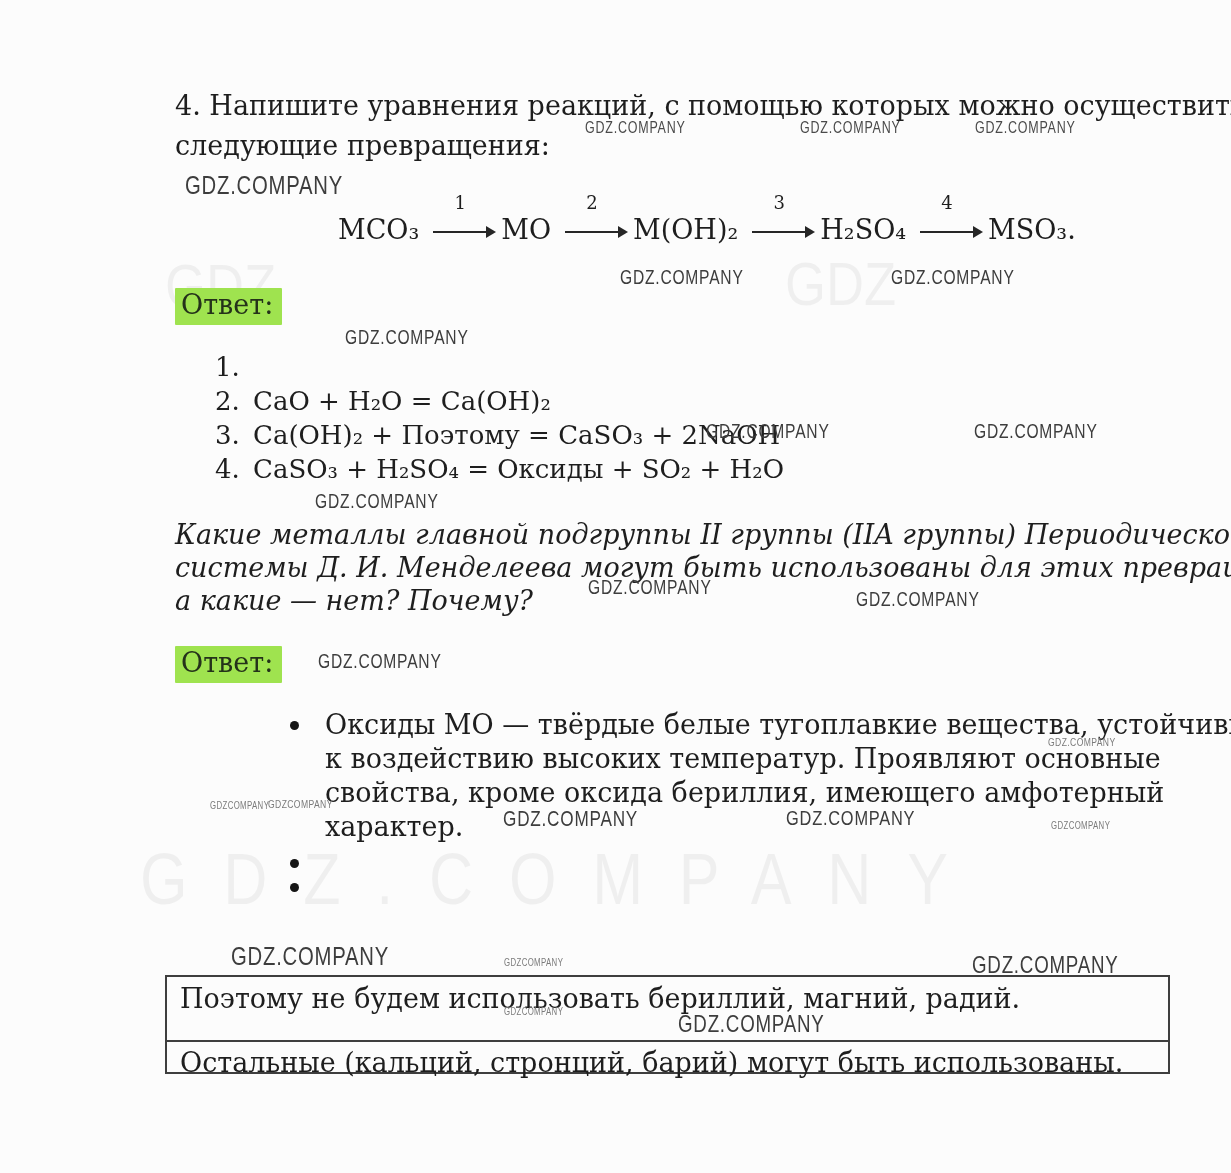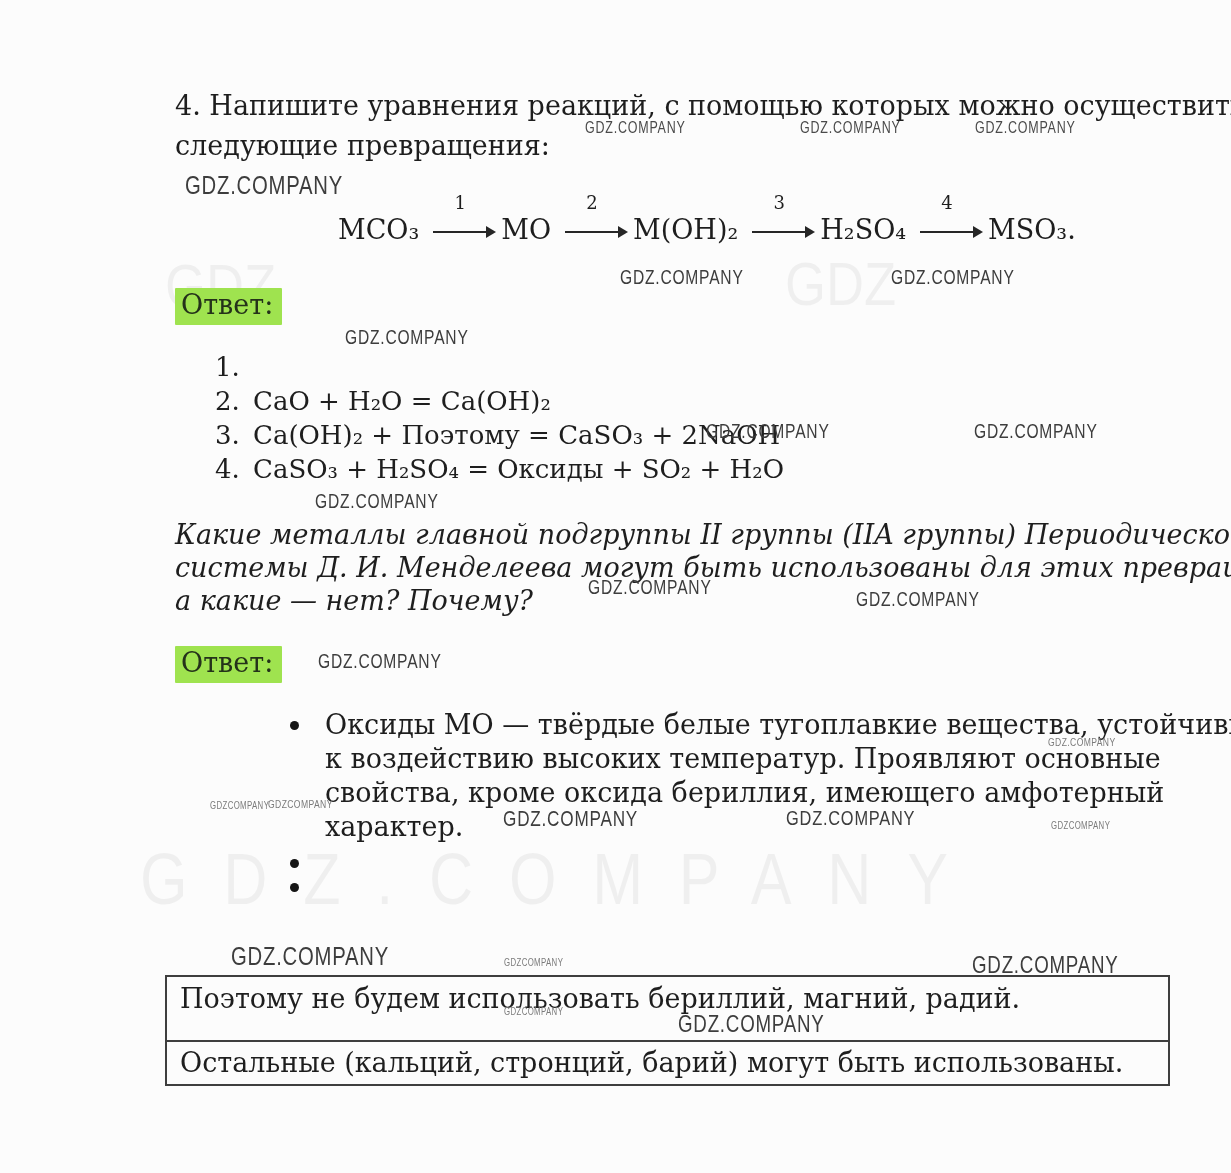--- a/index.html
+++ b/index.html
@@ -79,21 +79,21 @@
   .dot { flex: none; width: 9px; height: 9px; border-radius: 50%; background: #151515; margin: 13px 26px 0 0; }
   .b-lines { font-size: 27px; line-height: 34px; }
 
   
   .conclusion-box {
     position: absolute;
     left: 165px; top: 975px; width: 1005px;
     border: 2px solid #3e3e3e;
   }
   .c-row1 { height: 65px; border-bottom: 2px solid #3e3e3e; padding: 6px 0 0 13px; font-size: 27px; }
-  .c-row2 { height: 42px; padding: 5px 2px 0 13px; font-size: 27px; }
+  .c-row2 { height: 30px; padding: 5px 2px 0 13px; font-size: 27px; }
 </style>
 </head>
 <body>
 
 <div class="faint" style="left:165px; top:250px; font-size:62px;">GDZ</div>
 <div class="faint" style="left:785px; top:248px; font-size:62px;">GDZ</div>
 <div class="faint" style="left:140px; top:838px; font-size:72px; letter-spacing:42px; width:1091px;">GDZ.COMPANY</div>
 
 <div class="abs para" style="left:175px; top:86px;">
   <div class="line">4. Напишите уравнения реакций, с помощью которых можно осуществить</div>

